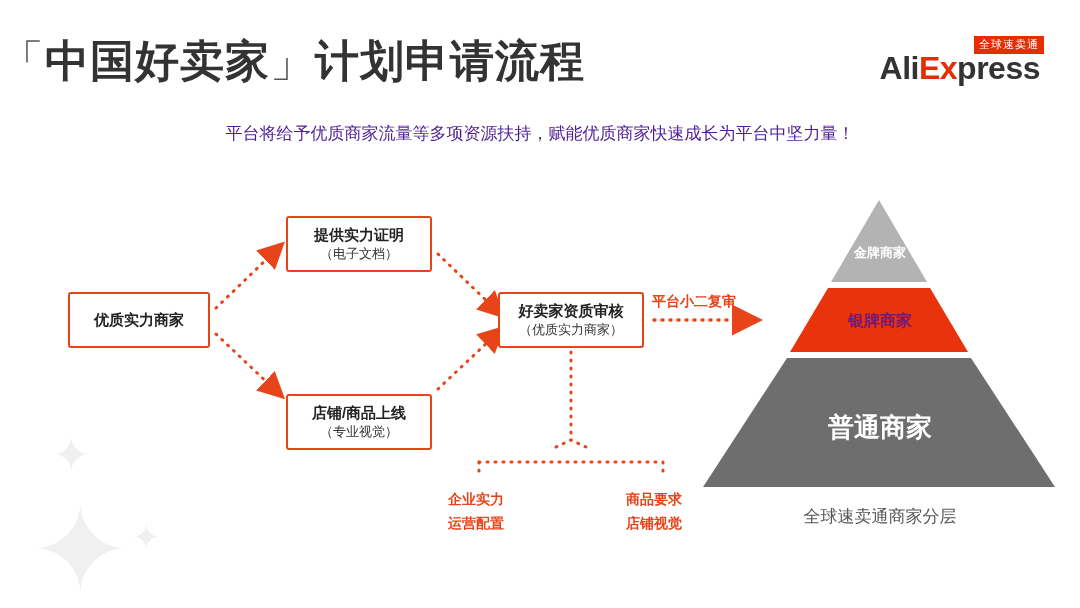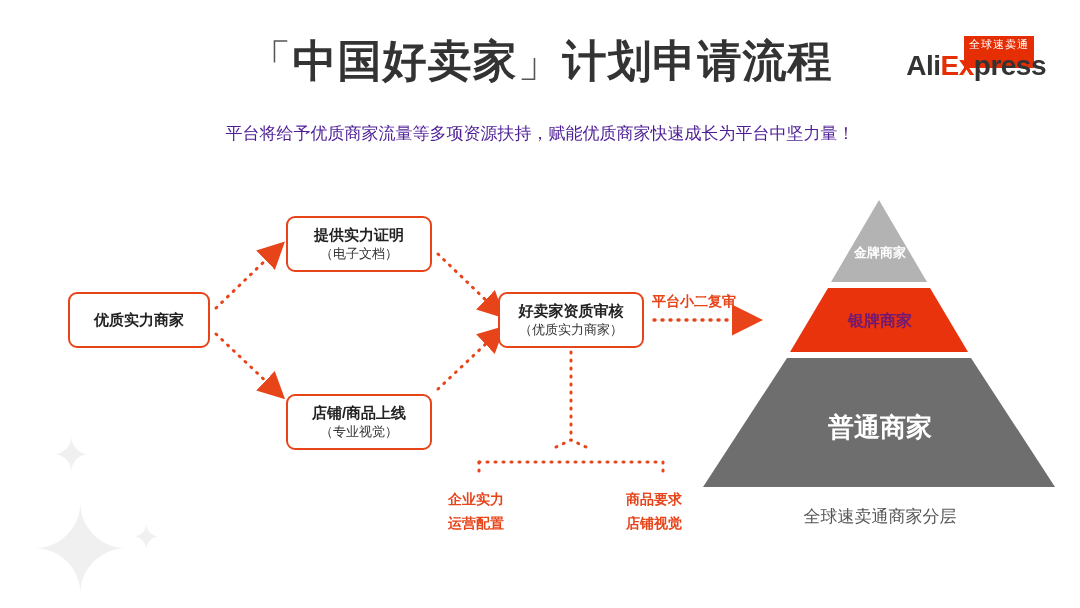--- a/index.html
+++ b/index.html
@@ -15,21 +15,21 @@
     font-family: "Liberation Sans", sans-serif;
     color: #333333;
   }
 
   
   .title {
     position: absolute;
     left: 0;
     top: 32px;
     width: 1080px;
-    text-align: center;
+    text-align: left;
     font-size: 44px;
     font-weight: bold;
     color: #333333;
     letter-spacing: 1px;
     white-space: nowrap;
   }
   .title .bracket {
     color: #555555;
     font-weight: normal;
   }
@@ -51,49 +51,49 @@
     top: 36px;
     width: 148px;
     height: 50px;
     text-align: right;
   }
   .logo-top {
     font-size: 11px;
     color: #ffffff;
     background: #e62e04;
     display: inline-block;
-    padding: 1px 5px 16px 5px;
+    padding: 1px 5px 2px 5px;
     letter-spacing: 1px;
     position: absolute;
-    right: 18px;
+    right: 8px;
     top: 0;
   }
   .logo-main {
     position: absolute;
-    right: 6px;
+    right: 12px;
     top: 14px;
-    font-size: 28px;
+    font-size: 32px;
     font-weight: bold;
     color: #333333;
     letter-spacing: -0.5px;
     white-space: nowrap;
   }
   .logo-main .accent { color: #e62e04; }
   .spark {
     position: absolute;
     color: #f0f0f0;
     line-height: 1;
     user-select: none;
   }
 
   
   .box {
     position: absolute;
     border: 2px solid #e8441a;
-    border-radius: 9px;
+    border-radius: 3px;
     background: #ffffff;
     box-sizing: border-box;
     display: flex;
     flex-direction: column;
     align-items: center;
     justify-content: center;
     text-align: center;
   }
   .box .l1 {
     font-size: 15px;

